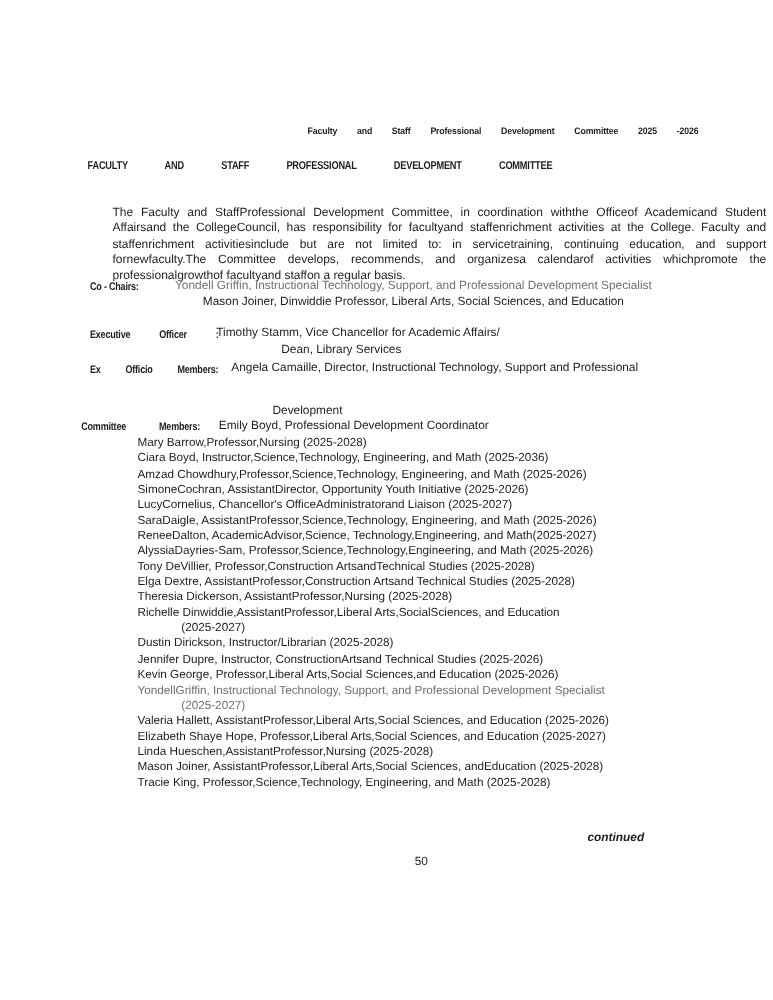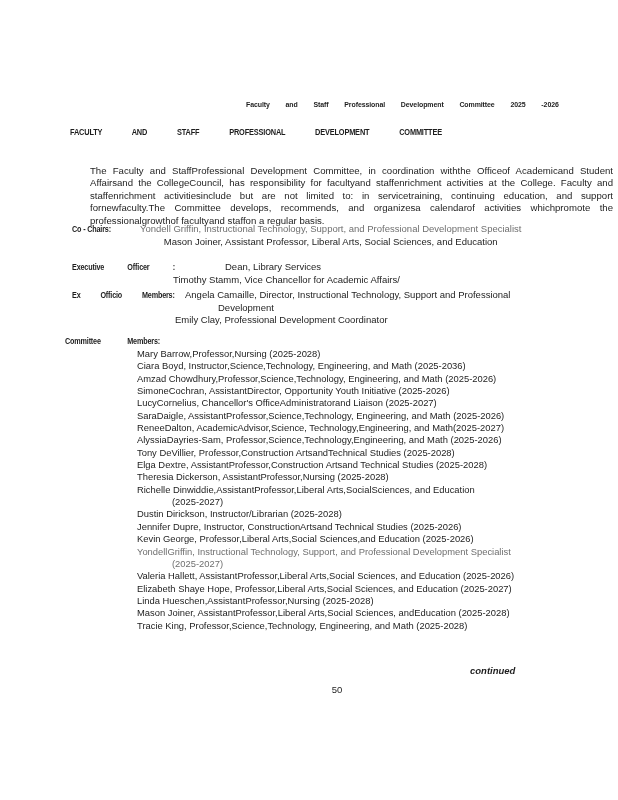--- a/index.html
+++ b/index.html
@@ -51,21 +51,20 @@
   .val {
     position:absolute;
     font-size:9.5px; line-height:12.6px;
   }
   .muted { color:#6f6f6f; }
 
   .members {
     position:absolute; left:110px; top:348px;
     font-size:9.4px; line-height:12.35px;
     width:480px;
-    margin-left:27px;
   }
   .member-row { white-space:nowrap; }
   .wrap-line { padding-left:35px; white-space:nowrap; }
 
   .continued {
     position:absolute; left:470px; top:665px;
     font-size:9.5px; font-style:italic;font-weight:bold;
   }
   .page-number {
     position:absolute; left:0; top:684px; width:618px;
@@ -79,34 +78,34 @@
 
   <div class="running-title">Faculty and Staff Professional Development Committee 2025 -2026</div>
 
   <div class="main-title">FACULTY AND STAFF PROFESSIONAL DEVELOPMENT COMMITTEE</div>
 
   <div class="intro">The Faculty and StaffProfessional Development Committee,  in coordination withthe Officeof Academicand Student Affairsand the CollegeCouncil,  has responsibility for facultyand staffenrichment activities at the College. Faculty and staffenrichment activitiesinclude but are not limited to: in servicetraining, continuing education, and support fornewfaculty.The Committee  develops, recommends, and organizesa calendarof activities whichpromote the professionalgrowthof facultyand staffon a regular basis.</div>
 
   <div class="label" style="left:72px; top:224px;">Co - Chairs:</div>
   <div class="val" style="left:140px; top:223px;text-align:center;">
     <div class="nw muted">Yondell Griffin, Instructional Technology, Support, and Professional Development Specialist</div>
-    <div class="nw">Mason Joiner, Assistant Professor, Liberal Arts, Social Sciences, and Education</div>
+    <div class="nw">Mason Joiner, Dinwiddie Professor, Liberal Arts, Social Sciences, and Education</div>
   </div>
 
   <div class="label ws-wider" style="left:72px; top:262px;">Executive Officer :</div>
   <div class="val" style="left:173px; top:261px;">
+    <div class="nw">Timothy Stamm, Vice Chancellor for Academic Affairs/</div>
     <div class="nw" style="padding-left:52px;">Dean, Library Services</div>
-    <div class="nw">Timothy Stamm, Vice Chancellor for Academic Affairs/</div>
   </div>
 
   <div class="label ws-wide" style="left:72px; top:290px;">Ex Officio Members:</div>
   <div class="val" style="left:185px; top:289px;">
     <div class="nw">Angela Camaille, Director, Instructional Technology, Support and Professional</div>
-    <div class="nw" style="padding-left:33px;">Development</div>
-    <div class="nw" style="padding-left:-10px; margin-left:-10px;">Emily Clay, Professional Development Coordinator</div>
+    <div class="nw" style="padding-left:33px;margin-top:21px;">Development</div>
+    <div class="nw" style="padding-left:-10px; margin-left:-10px;">Emily Boyd, Professional Development Coordinator</div>
   </div>
 
   <div class="label ws-widest" style="left:65px; top:336px;">Committee Members:</div>
 
   <div class="members">
       <div class="member-row">
       <div class="nw">Mary Barrow,Professor,Nursing (2025-2028)</div>
     </div>
       <div class="member-row">
       <div class="nw">Ciara Boyd, Instructor,Science,Technology, Engineering, and Math (2025-2036)</div>

